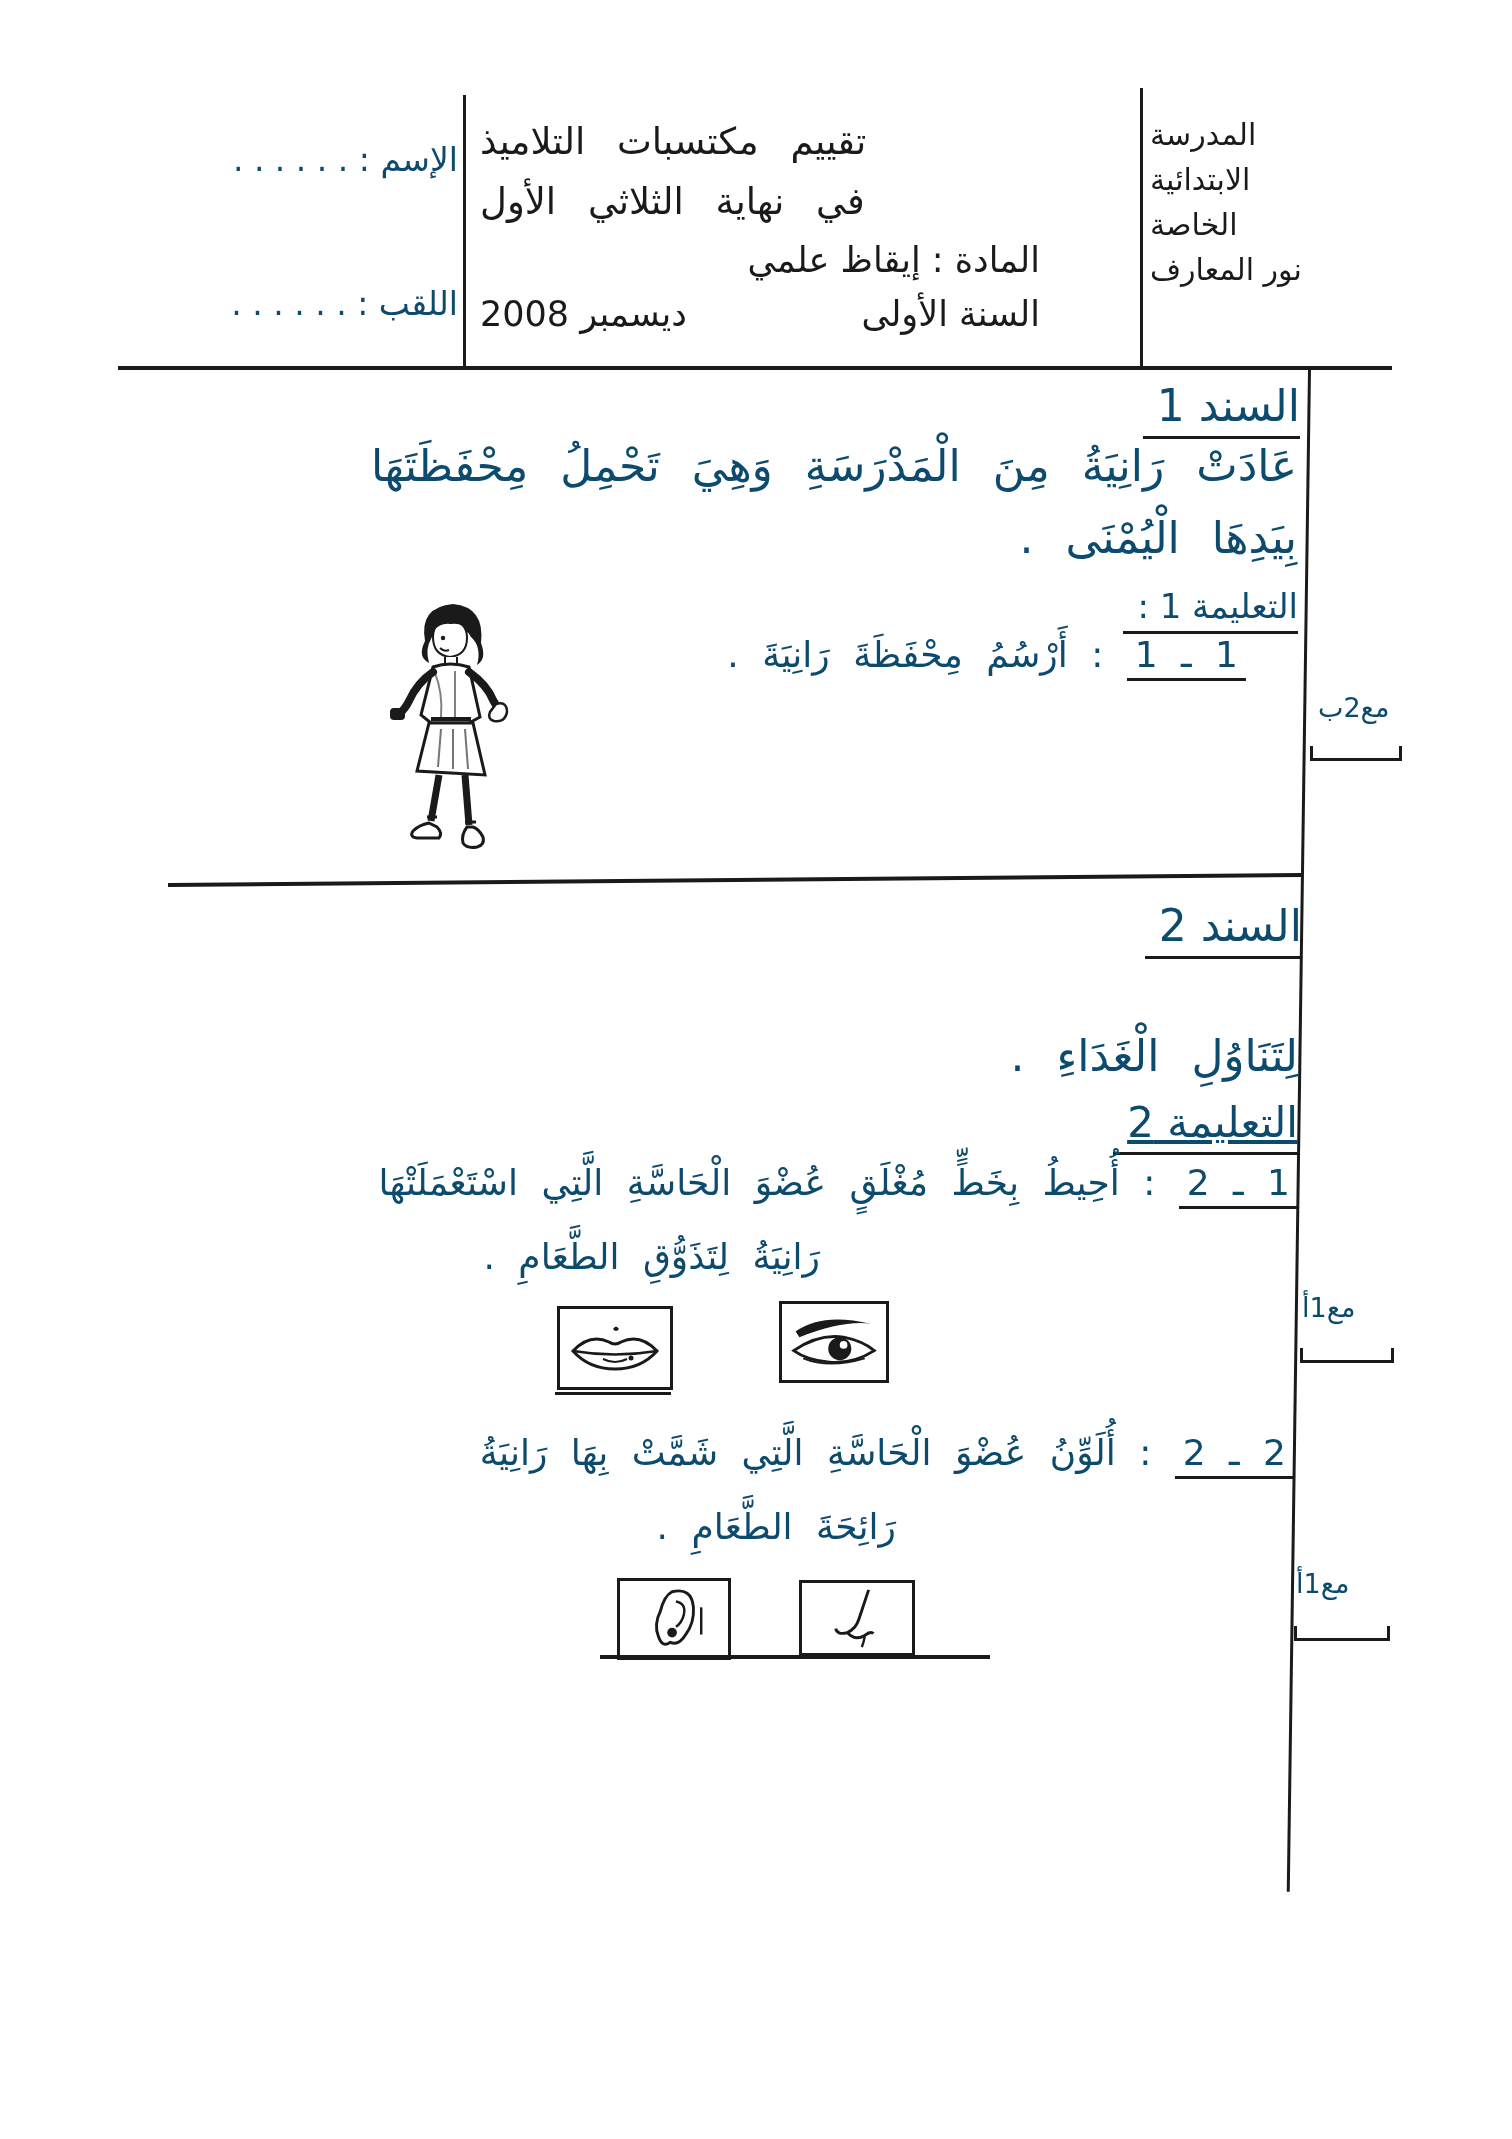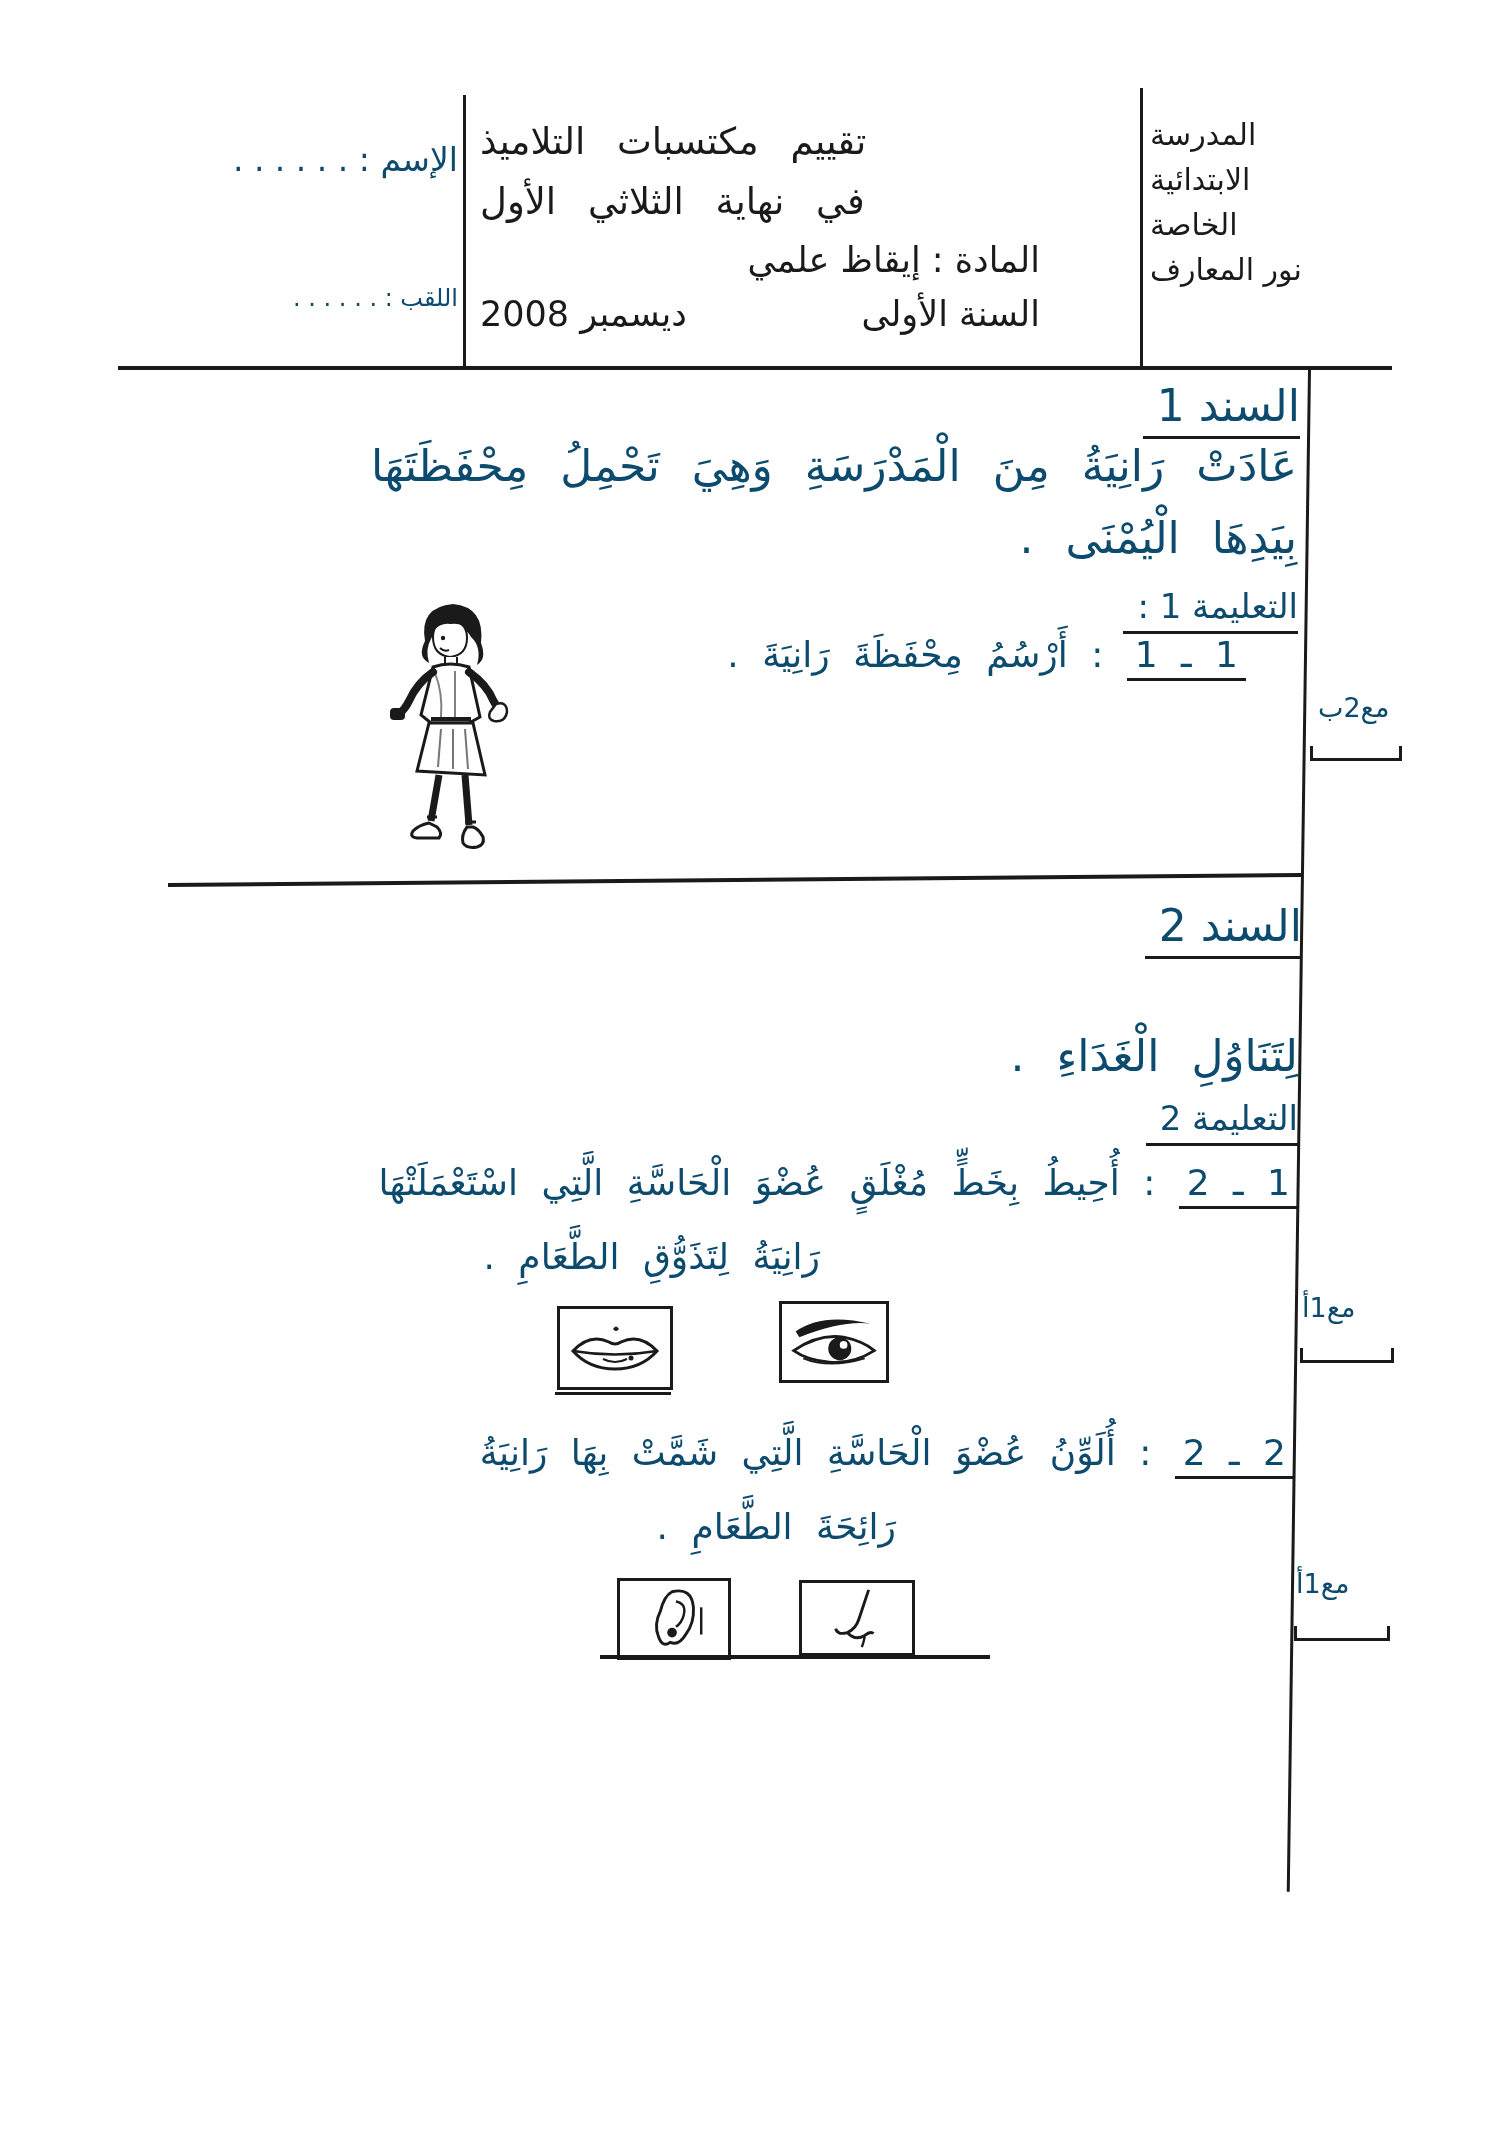--- a/index.html
+++ b/index.html
@@ -42,21 +42,21 @@
     <span class="c1">تقييم مكتسبات التلاميذ</span>
     <span class="c1">في نهاية الثلاثي الأول</span>
     <span class="c2">المادة : إيقاظ علمي</span>
     <div class="hdr-row">
       <span>السنة الأولى</span>
       <span>ديسمبر 2008</span>
     </div>
   </div>
 
   <div class="t" style="right:1054px;top:140px;font-size:33px;">الإسم : . . . . . .</div>
-  <div class="t" style="right:1054px;top:284px;font-size:24px;">اللقب : . . . . . .</div>
+  <div class="t" style="right:1054px;top:284px;font-size:33px;">اللقب : . . . . . .</div>
 
   <div class="ln" style="left:463px;top:95px;width:3px;height:273px;"></div>
   <div class="ln" style="left:1140px;top:88px;width:3px;height:280px;"></div>
   <div class="ln" style="left:118px;top:366px;width:1274px;height:4px;"></div>
 
   <div class="ln" style="left:1308px;top:370px;width:3px;height:1522px;transform-origin:top center;transform:rotate(0.8deg);"></div>
 
   <div class="t head" style="right:212px;top:380px;">
     <span class="u">السند 1</span>
   </div>
@@ -102,21 +102,21 @@
   <div class="bracket" style="left:1310px;top:746px;width:86px;"></div>
 
   <div class="ln" style="left:168px;top:878px;width:1134px;height:4px;transform:rotate(-0.5deg);"></div>
 
   <div class="t head" style="right:210px;top:900px;">
     <span class="u">السند 2</span>
   </div>
 
   <div class="t para" style="right:214px;top:1030px;">لِتَنَاوُلِ الْغَدَاءِ .</div>
 
-  <div class="t" style="right:214px;top:1098px;font-size:34px;">
+  <div class="t" style="right:214px;top:1098px;font-size:42px;text-decoration:underline;">
     <span class="u">التعليمة 2</span>
   </div>
 
   <div class="t task" style="right:214px;top:1162px;">
     <span class="numu">1 ـ 2</span>
     <span>: أُحِيطُ بِخَطٍّ مُغْلَقٍ عُضْوَ الْحَاسَّةِ الَّتِي اسْتَعْمَلَتْهَا</span>
   </div>
   <div class="t task" style="right:692px;top:1236px;">رَانِيَةُ لِتَذَوُّقِ الطَّعَامِ .</div>
 
   <div class="imgbox" style="left:557px;top:1306px;width:110px;height:78px;">

